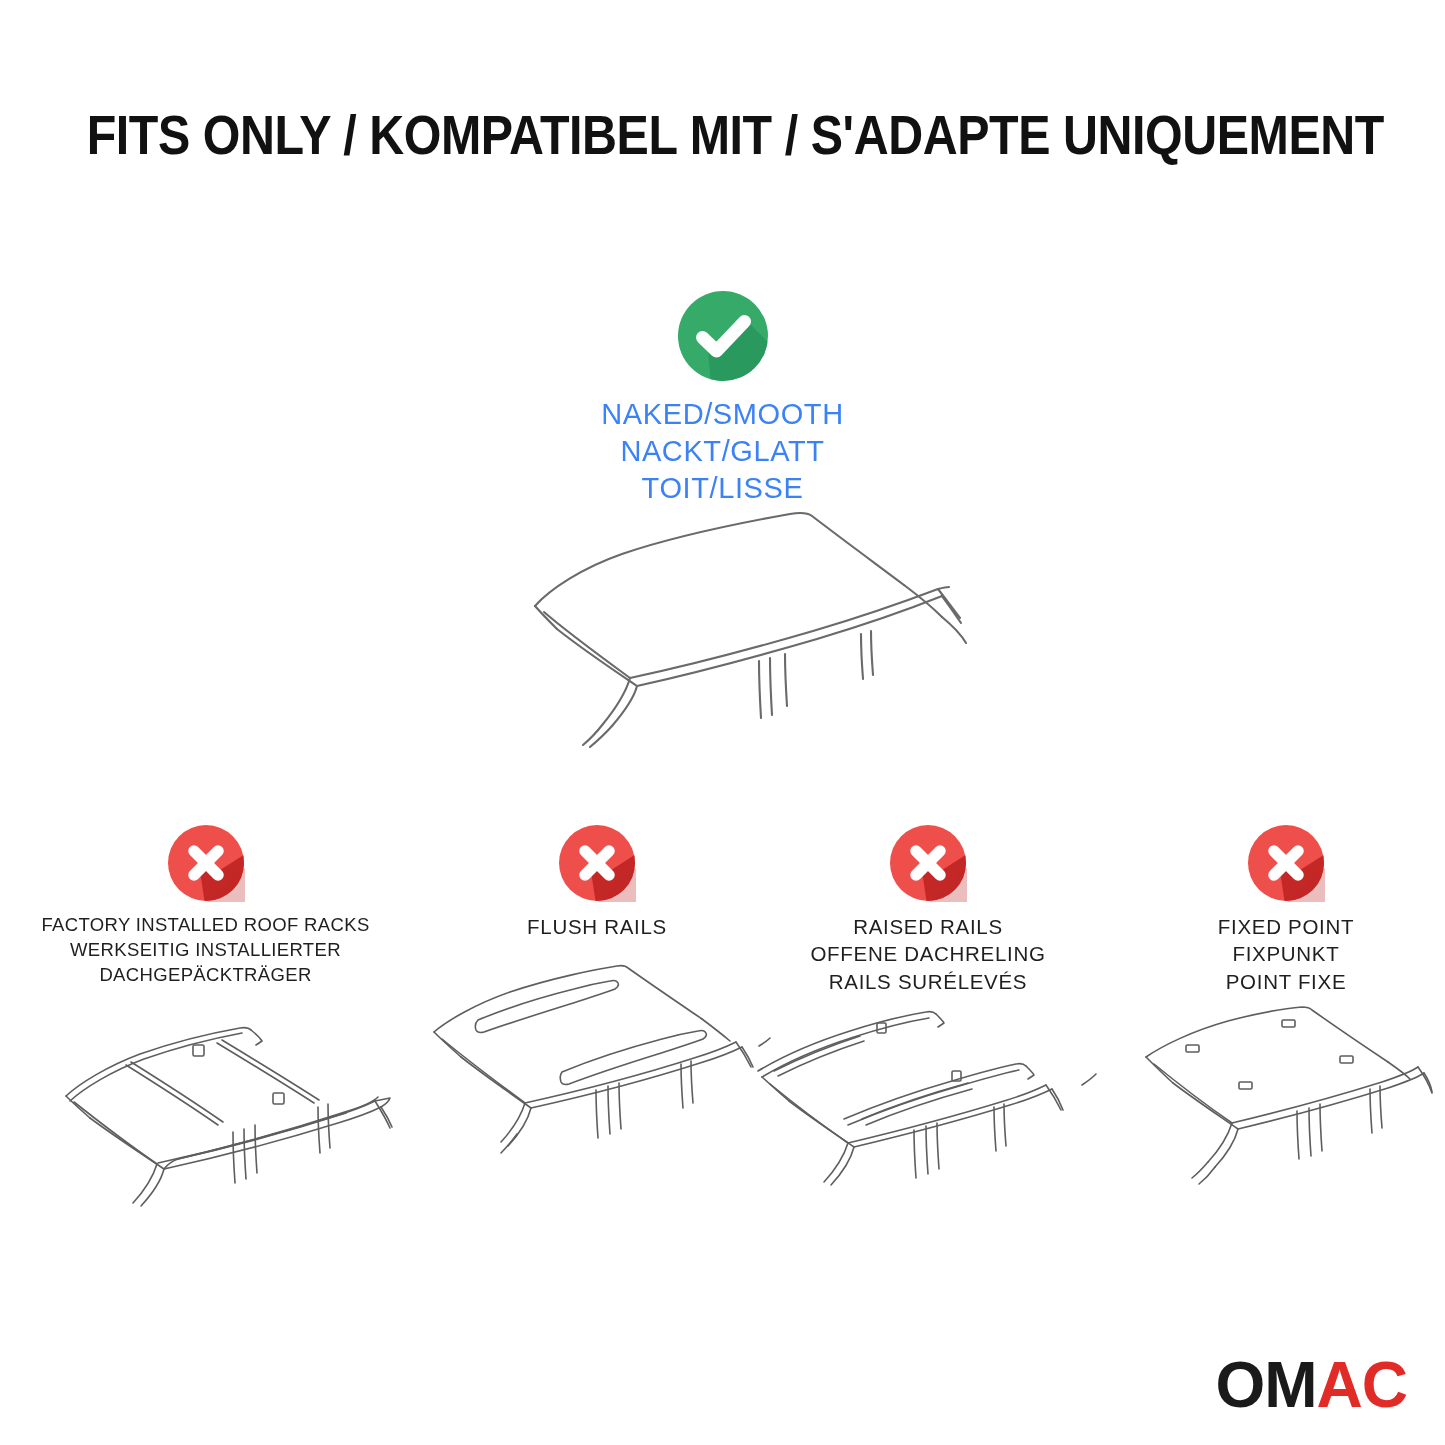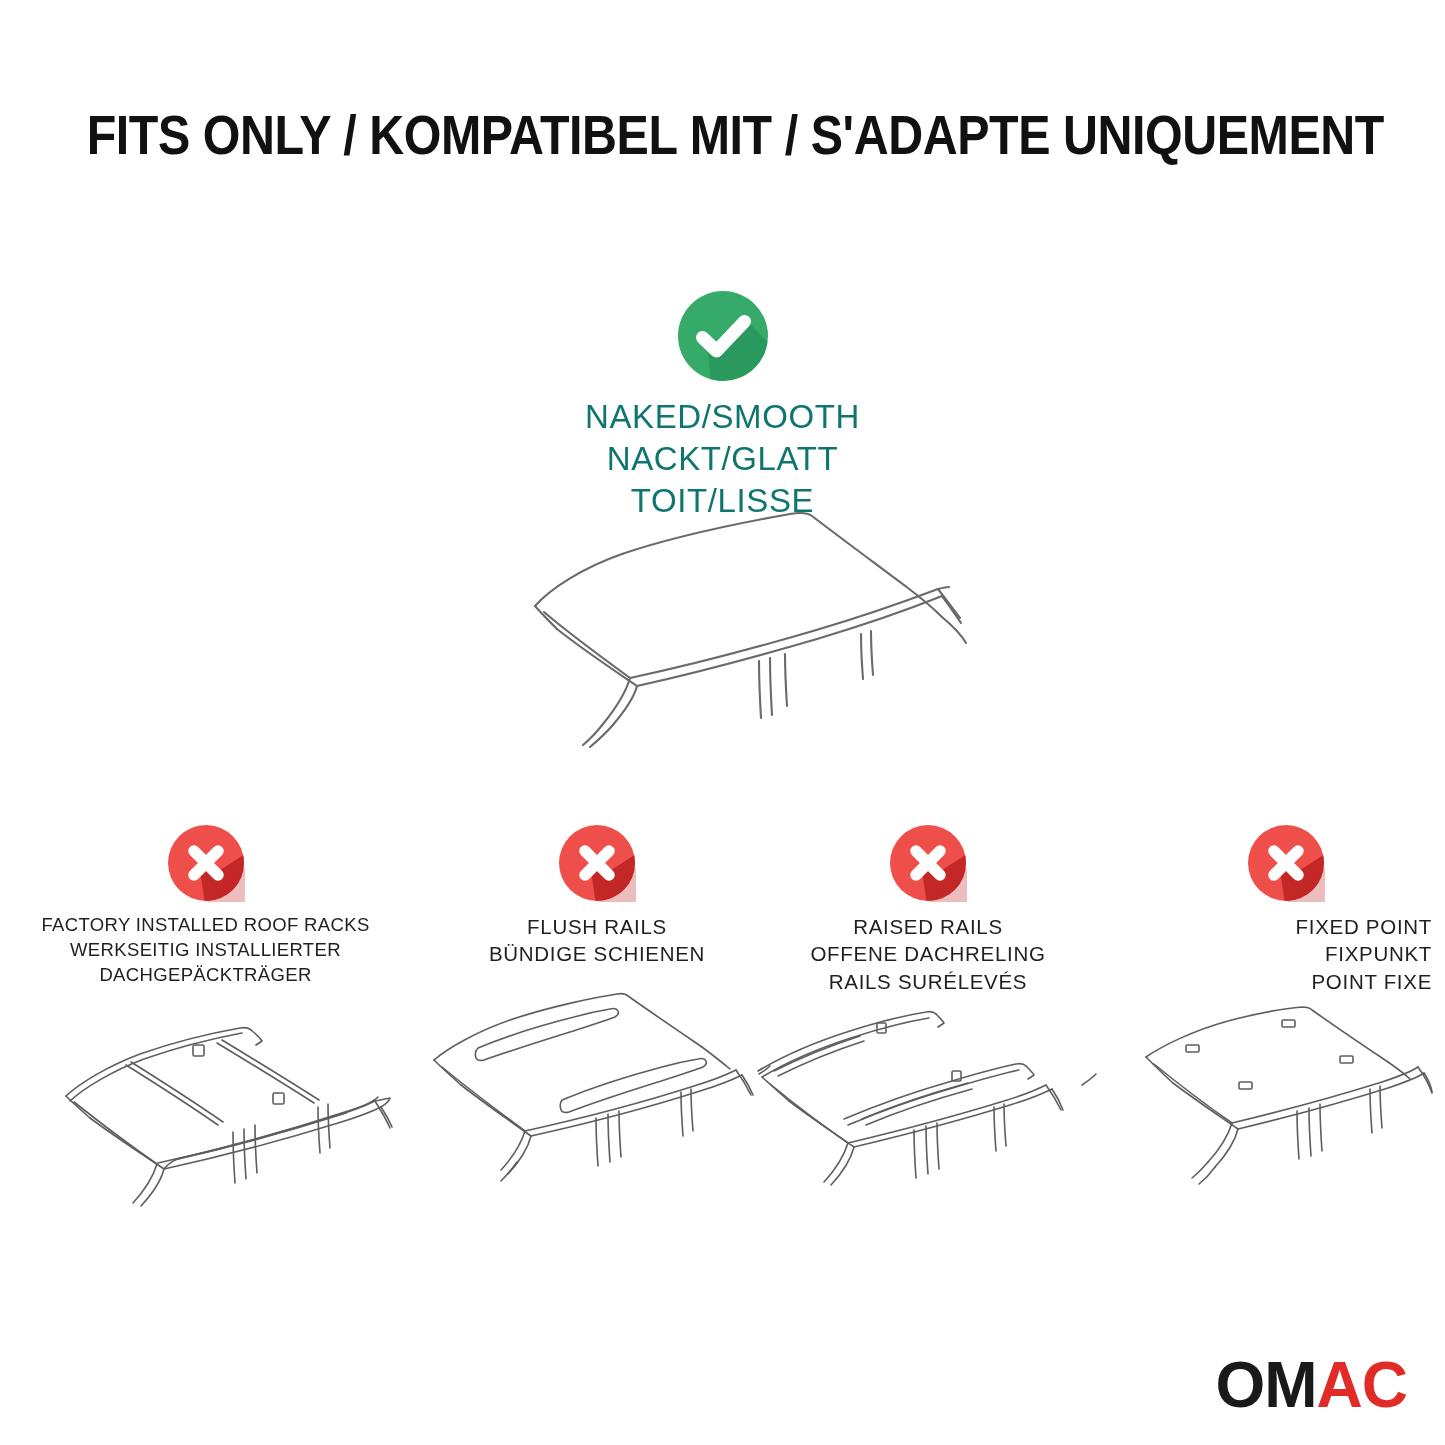--- a/index.html
+++ b/index.html
@@ -49,24 +49,24 @@
   }
   .icon-x {
     position: relative;
     width: 78px;
     height: 78px;
     margin: 0 auto;
   }
   .ok-labels {
     margin-top: 14px;
     font-family: "Liberation Sans", sans-serif;
-    font-size: 33px;
+    font-size: 29px;
     line-height: 1.27;
     letter-spacing: 0.6px;
-    color: #0f766e;
+    color: #3b82f6;
     font-weight: 400;
   }
 
   
   .hero-roof {
     position: absolute;
     top: 486px;
     left: 472px;
     width: 540px;
     height: 270px;
@@ -270,21 +270,20 @@
           </g>
           <path d="M40 78 L78 44 L78 78 Z" fill="#bf2423" opacity="0.30"></path>
           <g stroke="#ffffff" stroke-width="11.5" stroke-linecap="round">
             <line x1="27" y1="27" x2="51" y2="51"></line>
             <line x1="51" y1="27" x2="27" y2="51"></line>
           </g>
         </svg>
       </div>
       <div class="col-labels">
         <div>FLUSH RAILS</div>
-        <div>BÜNDIGE SCHIENEN</div>
       </div>
       <div class="col-art">
         <svg width="370" height="215" viewBox="0 0 370 215">
           <g fill="none" stroke="#5e5e5e" stroke-width="1.6" stroke-linecap="round" stroke-linejoin="round">
 
             <path d="M22 78 C36 66 64 50 98 38 C140 24 185 15 205 12 C211 11 214 12 216 14
                      C240 31 268 50 290 65"></path>
             <path d="M290 65 C302 74 312 82 318 87"></path>
 
             <path d="M22 78 C30 86 40 95 49 103"></path>
@@ -384,21 +383,21 @@
 
             <path d="M302 76 C307 83 313 93 317 101"></path>
             <path d="M308 80 C312 86 316 93 319 101"></path>
 
             <path d="M338 76 C344 72 349 68 352 65"></path>
           </g>
         </svg>
       </div>
     </div>
 
-    <div class="col" style="left:1140px; width:292px;text-align:right;">
+    <div class="col" style="left:1140px; width:292px;">
       <div class="icon-x">
         <svg width="78" height="78" viewBox="0 0 78 78">
           <defs>
               <clipPath id="clipR4">
                 <circle cx="39" cy="39" r="38"></circle>
               </clipPath>
             </defs>
           <circle cx="39" cy="39" r="38" fill="#ef4f4b"></circle>
           <g clip-path="url(#clipR4)">
             <path d="M30 28 L50 48 L78 30 L78 80 L38 80 Z" fill="#bf2423" opacity="0.92"></path>

